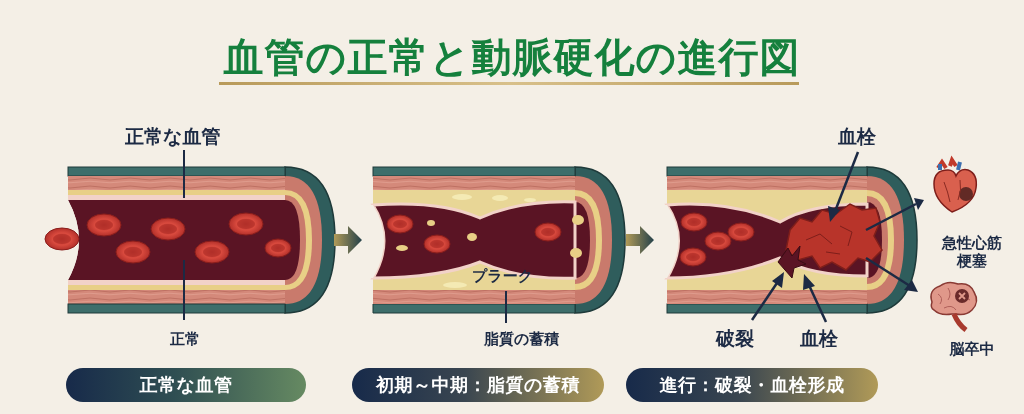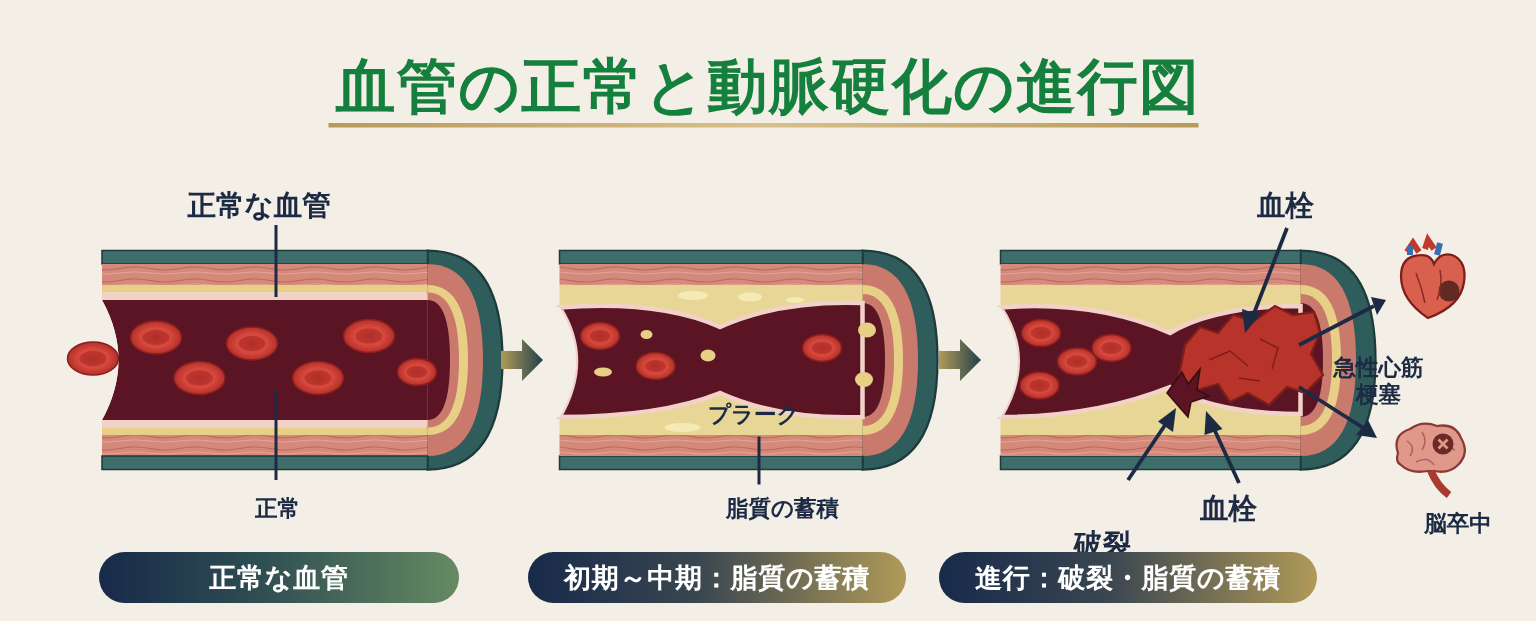--- a/index.html
+++ b/index.html
@@ -194,24 +194,24 @@
 
 <div class="lbl l19" style="left:125px; top:124px;">正常な血管</div>
 <div class="line" style="left:183px; top:150px; height:48px;"></div>
 <div class="line" style="left:183px; top:260px; height:60px;"></div>
 <div class="lbl l15" style="left:170px; top:330px;">正常</div>
 
 <div class="lbl l15" style="left:472px; top:267px;text-align:center;">プラーク</div>
 <div class="lbl l15" style="left:468px; top:330px;margin-left:16px;">脂質の蓄積</div>
 
 <div class="lbl l19" style="left:838px; top:124px;">血栓</div>
-<div class="lbl l19" style="left:716px; top:326px;margin-top:24px;">破裂</div>
+<div class="lbl l19" style="left:716px; top:326px;">破裂</div>
 <div class="lbl l19" style="left:800px; top:326px;">血栓</div>
 
-<div class="lbl l15 center" style="left:883px; top:236px; width:72px; line-height:18px;">
+<div class="lbl l15 center" style="left:936px; top:236px; width:72px; line-height:18px;font-family:Liberation Mono, monospace;">
   <div>急性心筋</div>
   <div>梗塞</div>
 </div>
 <div class="lbl l15 center" style="left:936px; top:340px; width:72px;">脳卒中</div>
 
 <div class="pill p1">正常な血管</div>
 <div class="pill p2">初期～中期：脂質の蓄積</div>
-<div class="pill p3">進行：破裂・脂質の蓄積</div>
+<div class="pill p3">進行：破裂・血栓形成</div>
 
 </body></html>

